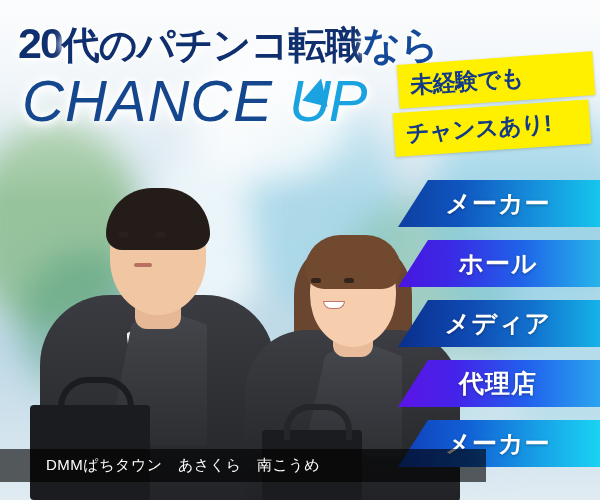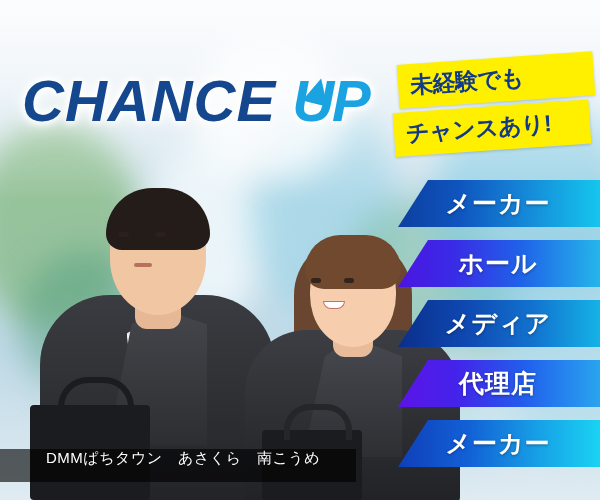--- a/index.html
+++ b/index.html
@@ -140,21 +140,21 @@
     position:absolute;left:18px;top:19px;
     font-size:38px;font-weight:bold;letter-spacing:-1px;
     color:#0f2f6f;white-space:nowrap;
     text-shadow:0 0 7px #fff,0 0 7px #fff,0 0 12px #fff,0 0 16px #fff;
   }
   .headline .num{font-size:43px;letter-spacing:-2px;}
   .headline .tail{color:#15499a;}
 
   .chance{
     position:absolute;left:22px;top:72px;
-    font-size:58px;font-weight:bold;font-style:italic;letter-spacing:1px;
+    font-size:58px;font-weight:normal;font-style:italic;letter-spacing:1px;
     color:#15478f;white-space:nowrap;line-height:1;
     text-shadow:0 0 8px #fff,0 0 8px #fff,0 0 14px #fff,0 0 20px #fff;
   }
   .chance .up{color:#1aa3e0;margin-left:16px;letter-spacing:-2px;}
   .arrowhead{
     position:absolute;left:305px;top:78px;width:0;height:0;
     border-left:13px solid transparent;border-right:13px solid transparent;
     border-bottom:26px solid #1aa3e0;
     transform:rotate(14deg);
   }
@@ -184,23 +184,23 @@
     white-space:nowrap;
   }
   .tag-0{background:linear-gradient(90deg,#0d3fa0 0%,#0f55bf 30%,#1588d8 62%,#16c9ef 100%);}
   .tag-1{background:linear-gradient(90deg,#4a15e0 0%,#3a2ae6 26%,#1f63e8 60%,#26b9ea 100%);}
   .tag-2{background:linear-gradient(90deg,#0a2f8c 0%,#0f49b2 34%,#1273cf 66%,#15b6e8 100%);}
   .tag-3{background:linear-gradient(90deg,#5b14e6 0%,#4423ea 28%,#2160ec 62%,#2aa8ef 100%);}
   .tag-4{background:linear-gradient(90deg,#0f3fb8 0%,#1260d6 34%,#17a0e6 68%,#1ad6f4 100%);}
 
   
   .credit{
-    position:absolute;left:0;top:449px;width:356px;height:33px;
+    position:absolute;left:0;top:449px;width:486px;height:33px;
     background:rgba(0,0,0,.62);
-    display:flex;align-items:flex-start;
+    display:flex;align-items:center;
   }
   .credit span{
     color:#ffffff;font-size:15px;margin-left:46px;letter-spacing:.5px;
     white-space:nowrap;
   }
 </style>
 </head>
 <body>
 
 <div class="banner">
@@ -244,20 +244,23 @@
     <div class="head"></div>
     <div class="bangs"></div>
     <div class="eyeL"></div>
     <div class="eyeR"></div>
     <div class="mouth"></div>
   </div>
 
   <div class="bag bagA"></div>
   <div class="bag bagB"></div>
 
+  <div class="headline">
+    <span class="num">20</span><span>代のパチンコ転職</span><span class="tail">なら</span>
+  </div>
 
   <div class="chance">
     <span>CHANCE</span><span class="up">UP</span>
   </div>
   <div class="arrowhead"></div>
 
   <div class="badge">
     <div class="badge-line">未経験でも</div>
     <div class="badge-line badge-line2">チャンスあり!</div>
   </div>

